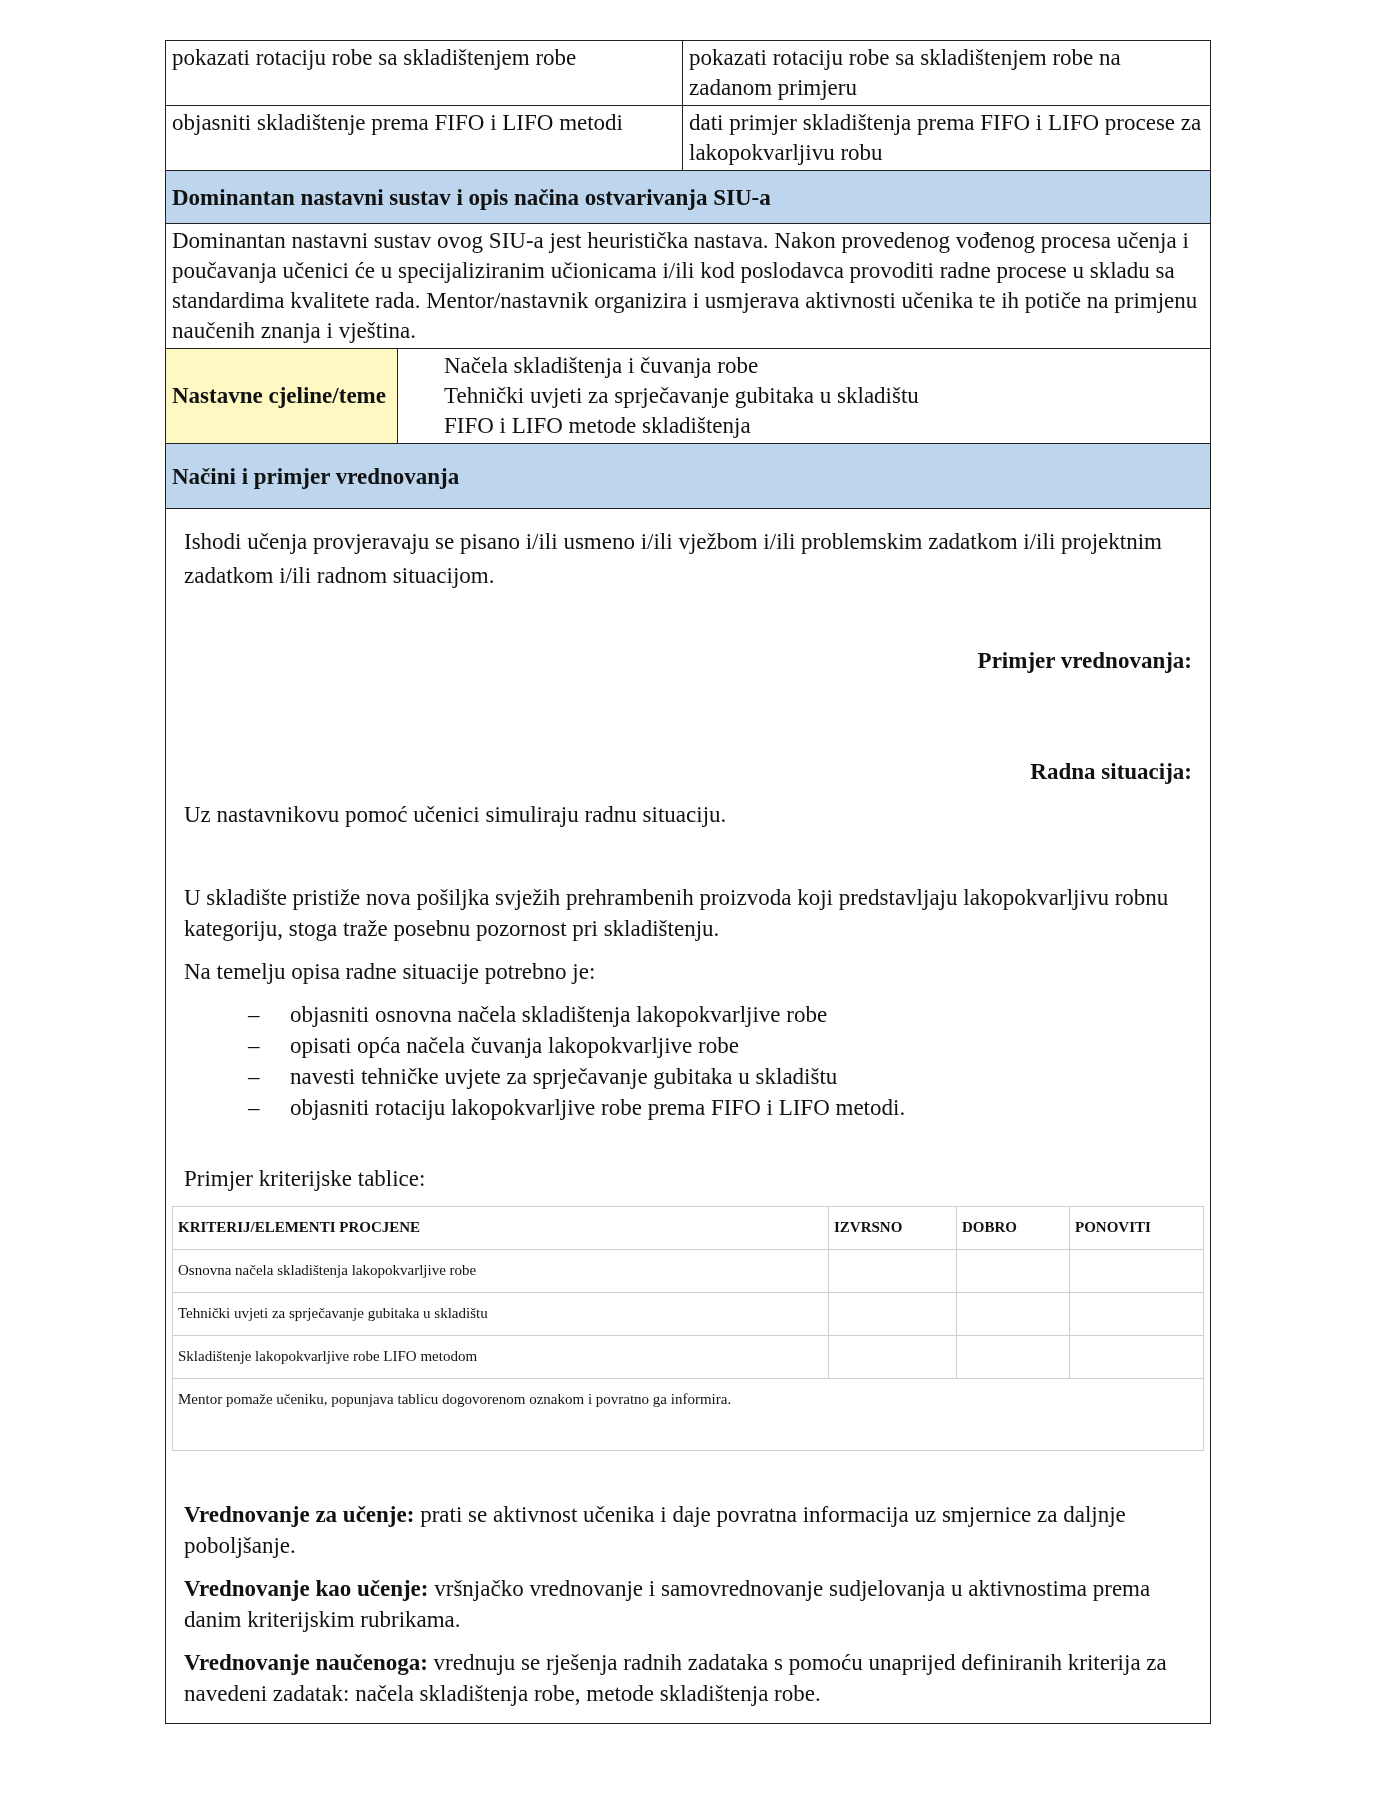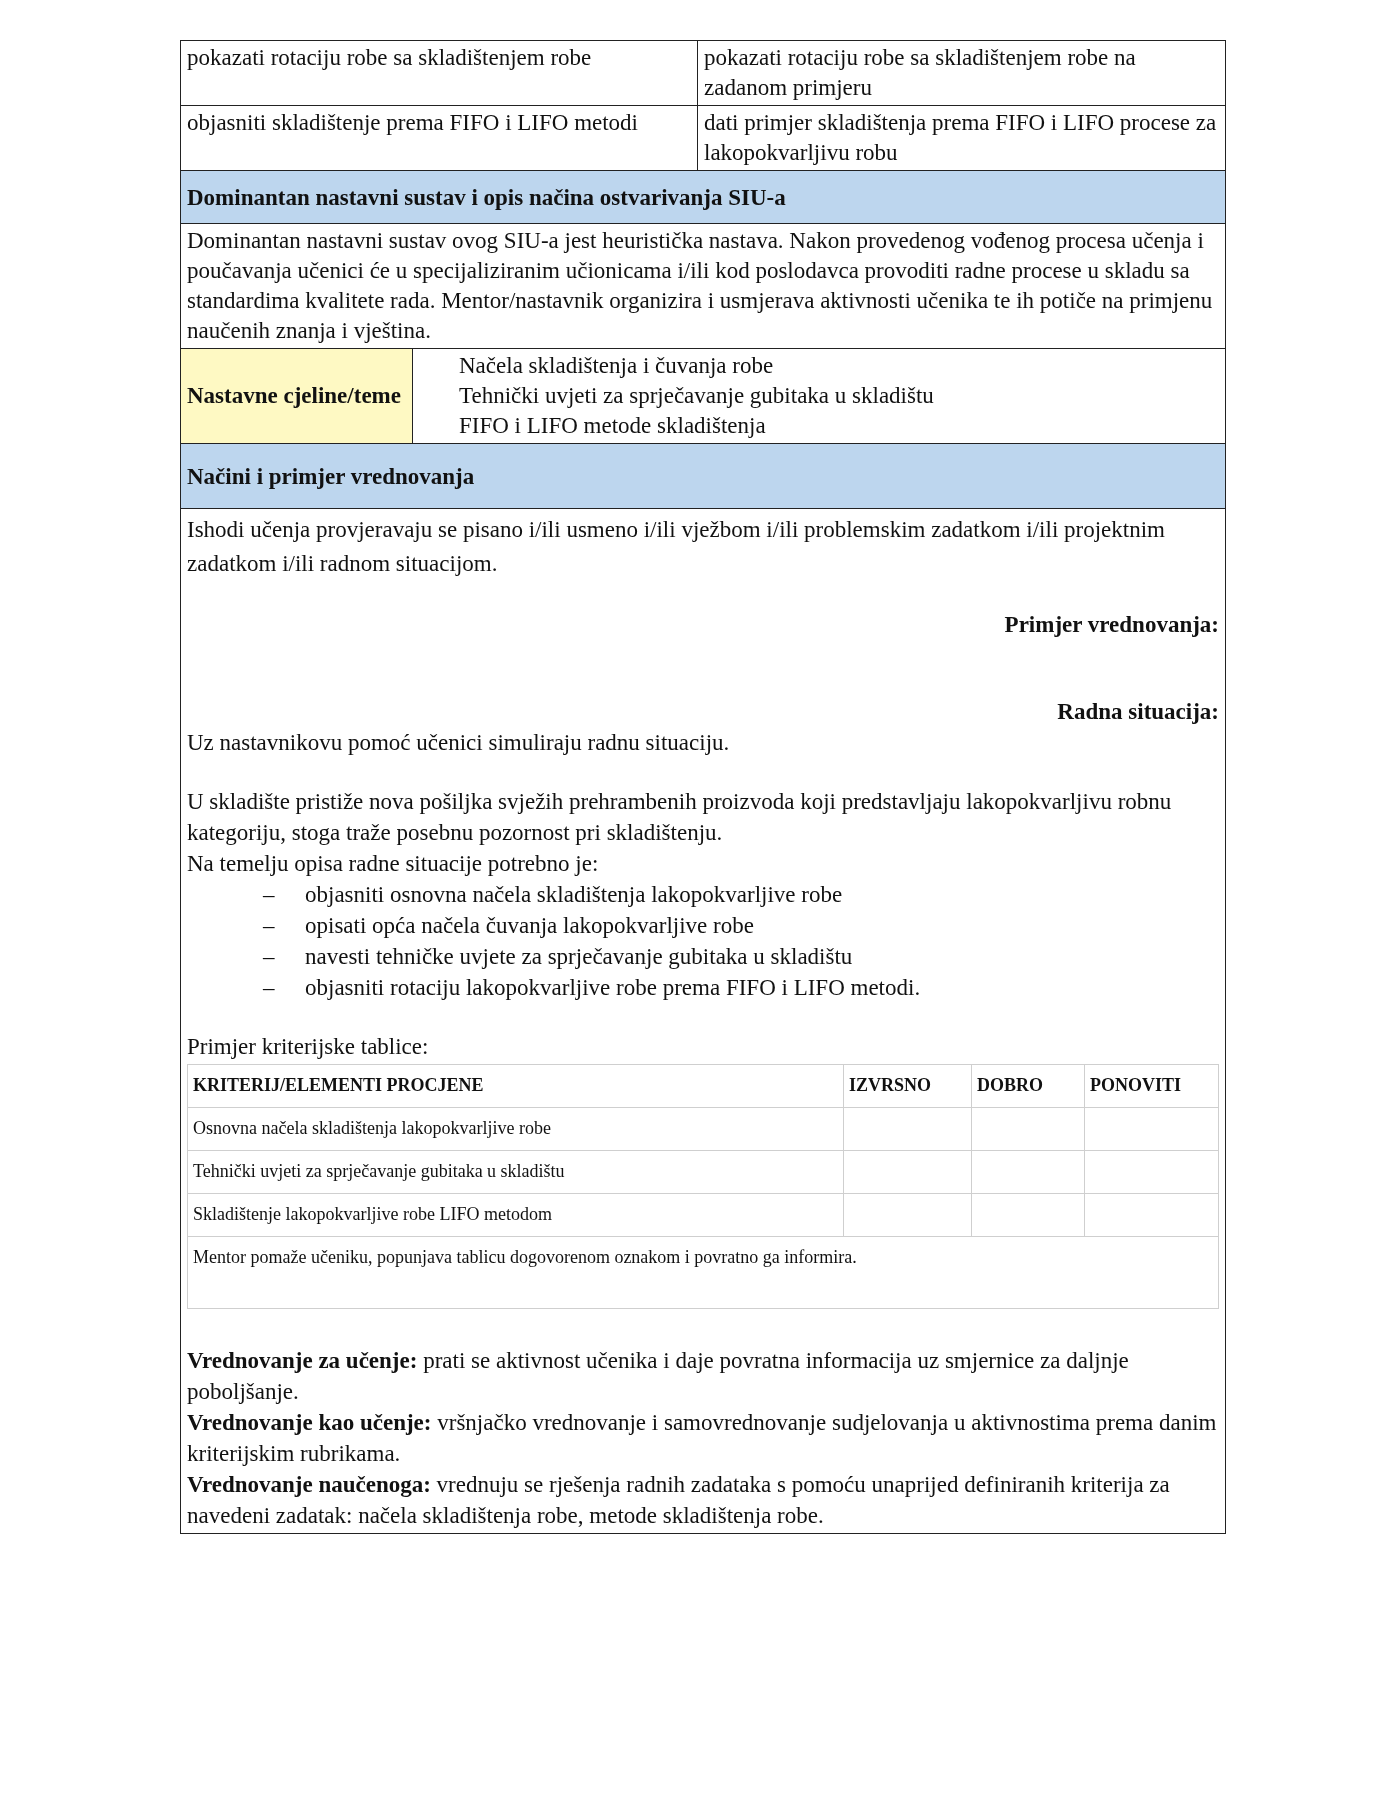--- a/index.html
+++ b/index.html
@@ -1,33 +1,33 @@
 <!DOCTYPE html>
 <html><head>
 <meta charset="utf-8">
 <style>
   html, body { margin: 0; padding: 0; background: #ffffff; }
   body { width: 1386px; height: 1797px; position: relative; overflow: hidden;
          font-family: "Liberation Serif", "DejaVu Serif", serif; color: #111; }
-  .page { position: absolute; left: 180px; top: 40px; width: 1045px; }
+  .page { position: absolute; left: 165px; top: 40px; width: 1045px; }
   .outer { width: 100%; border-collapse: collapse; table-layout: fixed; }
   .outer td { border: 1.5px solid #222; vertical-align: top; padding: 2px 6px;
               font-size: 23px; line-height: 30px; }
   .outer td.hdr { background: #bdd6ee; font-weight: bold; padding: 12px 20px 10px 6px; }
   .outer td.label { background: #fef9c3; font-weight: bold; vertical-align: middle; }
   .topics { padding-left: 46px !important; line-height: 30px; }
-  .para { margin: 0; }
+  .para { margin: 12px; }
   .gap { height: 28px; }
   .gap2 { height: 56px; }
   .bold { font-weight: bold; text-align: right; }
   ul.dash { list-style: none; margin: 0; padding: 0 0 0 76px; }
   ul.dash li { position: relative; padding-left: 42px; }
   ul.dash li .dash-mark { position: absolute; left: 0; top: 0; }
   .crit { width: 1031px; border-collapse: collapse; margin: 2px 0 0 0; table-layout: fixed; }
-  .crit td, .crit th { border: 1.5px solid #cfcfcf; font-size: 18px; line-height: 30px;
+  .crit td, .crit th { border: 1.5px solid #cfcfcf; font-size: 15px; line-height: 30px;
                        padding: 5px 5px 7px 5px; text-align: left; vertical-align: top; }
   .crit th { font-weight: bold; }
   .crit td.note { padding-bottom: 36px; }
 </style>
 </head>
 <body>
 
 <div class="page">
 <table class="outer">
   <colgroup>

